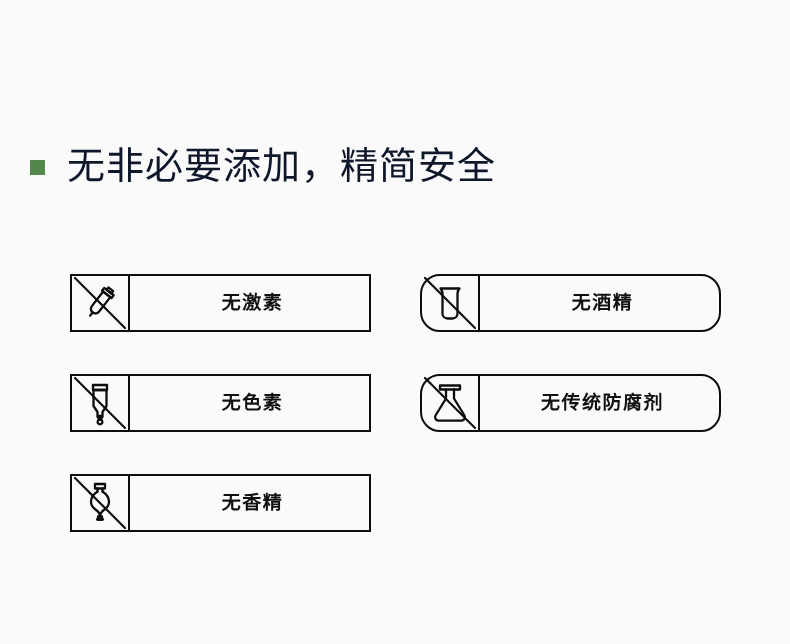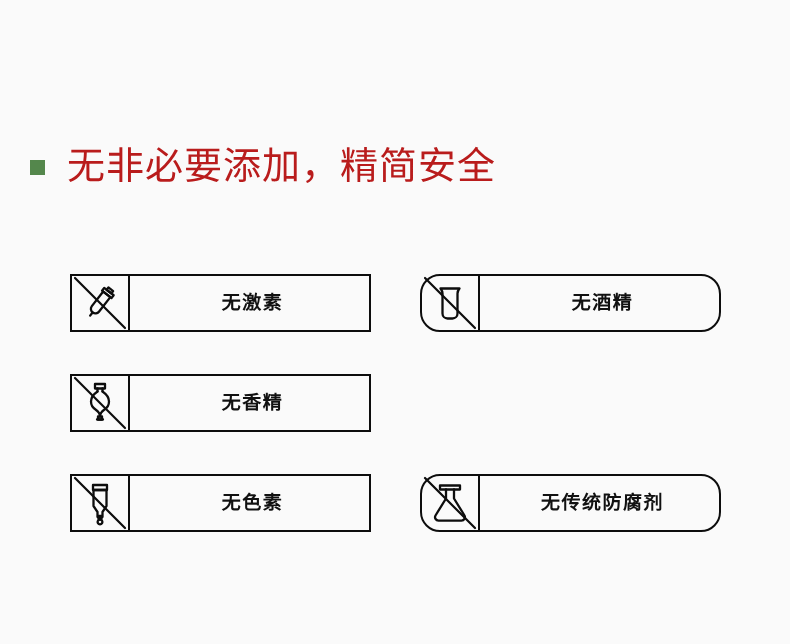--- a/index.html
+++ b/index.html
@@ -33,21 +33,21 @@
     flex: 0 0 auto;
     margin-right: 22px;
     position: relative;
     top: 1px;
   }
   .heading-text {
     font-size: 38px;
     font-weight: 300;
     letter-spacing: 1px;
     line-height: 1;
-    color: #b91c1c;
+    color: #0f172a;
     white-space: nowrap;
   }
 
   
   .badge-grid {
     position: absolute;
     left: 70px;
     top: 274px;
     width: 652px;
   }
@@ -145,67 +145,67 @@
     </div>
 
   </div>
 
   <div class="badge-row">
 
     <div class="badge col-left">
       <div class="badge-icon-cell">
         <svg viewBox="0 0 54 54" xmlns="http://www.w3.org/2000/svg" fill="none" stroke="#0d0d0d" stroke-width="2.3" stroke-linecap="round" stroke-linejoin="round">
 
+          <path d="M20 9 h14 v5 h-14 z"></path>
+          <path d="M20.5 14 h13 v16 l-4 6 v5 h-5 v-5 l-4 -6 z"></path>
+          <path d="M25.5 40 h3 v3 h-3 z"></path>
+          <path d="M27 43.5 a2.4 2.4 0 1 0 0.01 0"></path>
+
+          <path d="M2 2 L52 52" stroke-width="2.2"></path>
+        </svg>
+      </div>
+      <div class="badge-label-cell">
+        <span class="badge-label">无色素</span>
+      </div>
+    </div>
+
+    <div class="badge col-right">
+      <div class="badge-icon-cell">
+        <svg viewBox="0 0 54 54" xmlns="http://www.w3.org/2000/svg" fill="none" stroke="#0d0d0d" stroke-width="2.3" stroke-linecap="round" stroke-linejoin="round">
+
+          <path d="M17 9.5 h20 v4 h-20 z"></path>
+          <path d="M23 13.5 v9 L12.5 39.5 a3.5 3.5 0 0 0 3 5.2 h23 a3.5 3.5 0 0 0 3 -5.2 L31 22.5 v-9"></path>
+
+          <path d="M2 2 L52 52" stroke-width="2.2"></path>
+        </svg>
+      </div>
+      <div class="badge-label-cell">
+        <span class="badge-label">无传统防腐剂</span>
+      </div>
+    </div>
+
+  </div>
+
+  <div class="badge-row">
+
+    <div class="badge col-left">
+      <div class="badge-icon-cell">
+        <svg viewBox="0 0 54 54" xmlns="http://www.w3.org/2000/svg" fill="none" stroke="#0d0d0d" stroke-width="2.3" stroke-linecap="round" stroke-linejoin="round">
+
           <path d="M22 8 h10 v4.5 h-10 z"></path>
           <path d="M24.5 12.5 v3"></path>
           <path d="M29.5 12.5 v3"></path>
           <path d="M24.5 15.5 q-6.5 4.5 -6.5 10 q0 5 4.5 8 q4.5 3 4.5 7"></path>
           <path d="M29.5 15.5 q6.5 4.5 6.5 10 q0 5 -4.5 8 q-4.5 3 -4.5 7"></path>
           <path d="M25 40.5 h4 v3 h-4 z"></path>
           <path d="M24 43.5 h6"></path>
 
           <path d="M2 2 L52 52" stroke-width="2.2"></path>
         </svg>
       </div>
       <div class="badge-label-cell">
         <span class="badge-label">无香精</span>
       </div>
     </div>
 
   </div>
 
-  <div class="badge-row">
-
-    <div class="badge col-left">
-      <div class="badge-icon-cell">
-        <svg viewBox="0 0 54 54" xmlns="http://www.w3.org/2000/svg" fill="none" stroke="#0d0d0d" stroke-width="2.3" stroke-linecap="round" stroke-linejoin="round">
-
-          <path d="M20 9 h14 v5 h-14 z"></path>
-          <path d="M20.5 14 h13 v16 l-4 6 v5 h-5 v-5 l-4 -6 z"></path>
-          <path d="M25.5 40 h3 v3 h-3 z"></path>
-          <path d="M27 43.5 a2.4 2.4 0 1 0 0.01 0"></path>
-
-          <path d="M2 2 L52 52" stroke-width="2.2"></path>
-        </svg>
-      </div>
-      <div class="badge-label-cell">
-        <span class="badge-label">无色素</span>
-      </div>
-    </div>
-
-    <div class="badge col-right">
-      <div class="badge-icon-cell">
-        <svg viewBox="0 0 54 54" xmlns="http://www.w3.org/2000/svg" fill="none" stroke="#0d0d0d" stroke-width="2.3" stroke-linecap="round" stroke-linejoin="round">
-
-          <path d="M17 9.5 h20 v4 h-20 z"></path>
-          <path d="M23 13.5 v9 L12.5 39.5 a3.5 3.5 0 0 0 3 5.2 h23 a3.5 3.5 0 0 0 3 -5.2 L31 22.5 v-9"></path>
-
-          <path d="M2 2 L52 52" stroke-width="2.2"></path>
-        </svg>
-      </div>
-      <div class="badge-label-cell">
-        <span class="badge-label">无传统防腐剂</span>
-      </div>
-    </div>
-
-  </div>
-
 </div>
 
 </body></html>

